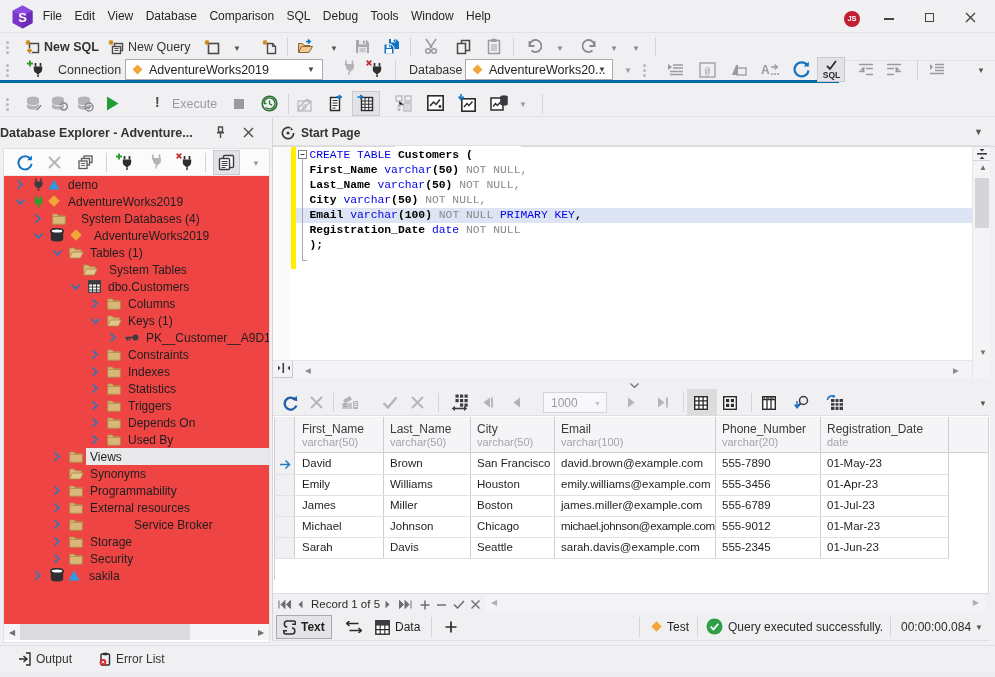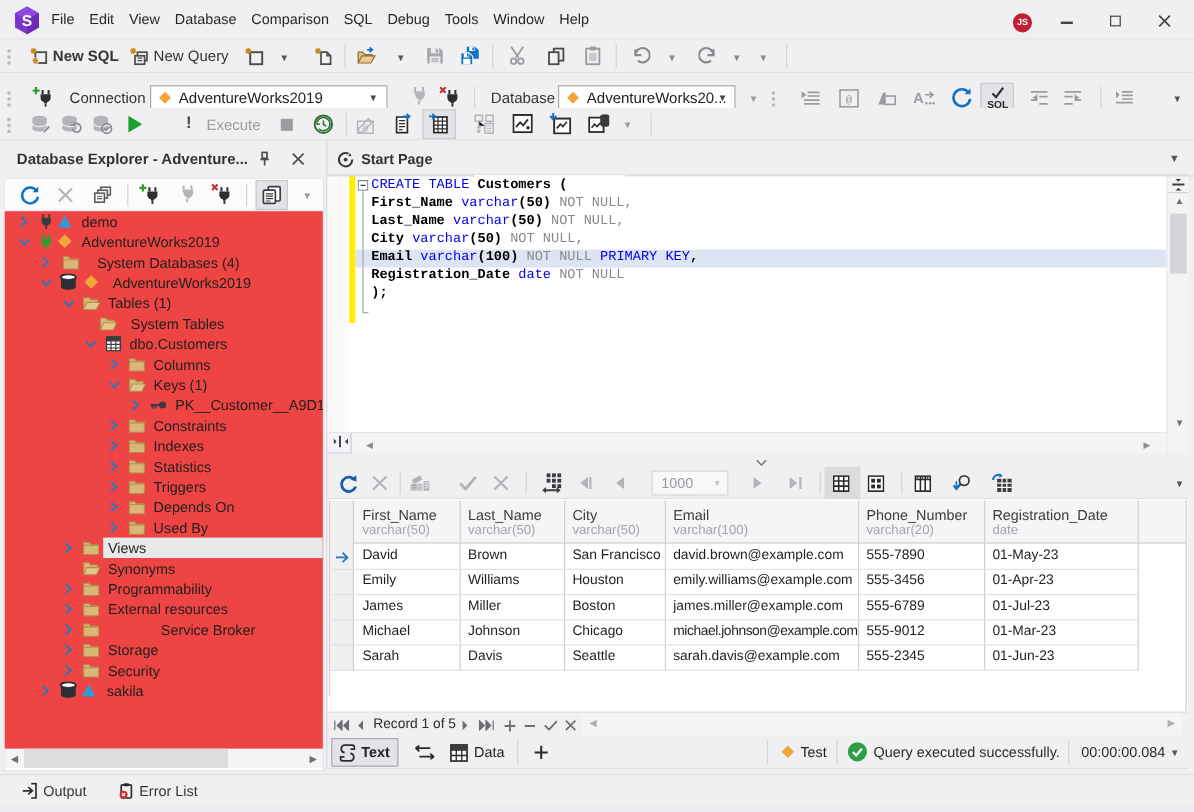--- a/index.html
+++ b/index.html
@@ -123,21 +123,21 @@
   <span class="abs" style="left:556px;top:11px;color:#8a8a8e;font-size:8px;">▼</span>
   <svg class="abs" style="left:582px;top:6px;" width="16" height="16" viewBox="0 0 16 16">
       <path d="M12.5 2 v5 h-5" fill="none" stroke="#8a8a8e" stroke-width="1.8"></path>
       <path d="M12.5 7 a6 6 0 1 0 -2 4.5" fill="none" stroke="#8a8a8e" stroke-width="1.8"></path>
     </svg>
   <span class="abs" style="left:610px;top:11px;color:#8a8a8e;font-size:8px;">▼</span>
   <span class="abs" style="left:632px;top:11px;color:#8a8a8e;font-size:8px;">▼</span>
   <div class="sep abs" style="left:655px;top:4px;height:20px;"></div>
 </div>
 
-<div class="abs" style="left:0;top:68px;width:839px;height:27px;background:#f0f0f3;border-bottom:3px solid #0369a1;">
+<div class="abs" style="left:0;top:56px;width:839px;height:27px;background:#f0f0f3;border-bottom:3px solid #0369a1;">
   <div class="grip abs" style="left:6px;top:7px;height:14px;">
       <i></i>
       <i></i>
       <i></i>
     </div>
   <svg class="abs" style="left:27px;top:4px;" width="17" height="18" viewBox="0 0 17 18">
       <path d="M8.5 3 v3.5 M13.5 3 v3.5" stroke="#2e2e2e" stroke-width="1.7" fill="none"></path>
       <path d="M6.8 6.5 h8.4 v2.8 a4.2 4.2 0 0 1 -3 4 v1 h-2.4 v-1 a4.2 4.2 0 0 1 -3 -4 z" fill="#2e2e2e"></path>
       <path d="M11 14.5 v2.5" stroke="#2e2e2e" stroke-width="1.5"></path>
       <path d="M3 0.5 v6 M0 3.5 h6" stroke="#2e9e2e" stroke-width="1.9"></path>
@@ -297,21 +297,21 @@
       <rect x="1" y="4" width="12" height="12" fill="#fff" stroke="#2b2b2b" stroke-width="1.5"></rect>
       <path d="M3 12.5 l2.5-3 2 2 3-3.5" fill="none" stroke="#2b2b2b" stroke-width="1.3"></path>
       <ellipse cx="14" cy="3" rx="3.8" ry="1.7" fill="#3a3a3e"></ellipse>
       <path d="M10.2 3 v7 c0 .9 1.7 1.7 3.8 1.7 s3.8 -.8 3.8 -1.7 v-7" fill="#3a3a3e"></path>
     </svg>
   <span class="abs" style="left:519px;top:10px;color:#9b9b9f;font-size:8px;">▼</span>
   <div class="sep abs" style="left:542px;top:4px;height:20px;"></div>
 </div>
 
 <div class="abs" style="left:0;top:118px;width:273px;height:527px;background:#f0f0f3;">
-  <div class="row" style="height:29px;padding-left:14px;">
+  <div class="row" style="height:29px;padding-left:0;">
     <b style="font-size:12.5px;color:#333;">Database Explorer - Adventure...</b>
   </div>
   <svg class="abs" style="left:215px;top:8px;" width="11" height="13" viewBox="0 0 11 13">
       <path d="M3.5 1 h4 v5 h-4 z" fill="none" stroke="#4a4a4a" stroke-width="1.4"></path>
       <path d="M2 6.8 h7 M5.5 7 v5" stroke="#4a4a4a" stroke-width="1.4"></path>
     </svg>
   <svg class="abs" style="left:243px;top:9px;" width="11" height="11" viewBox="0 0 11 11">
       <path d="M1 1 L10 10 M10 1 L1 10" stroke="#4a4a4a" stroke-width="1.4"></path>
     </svg>
   <div class="abs" style="left:3px;top:30px;width:267px;height:495px;background:#fff;border:1px solid #e0e0e4;"></div>

